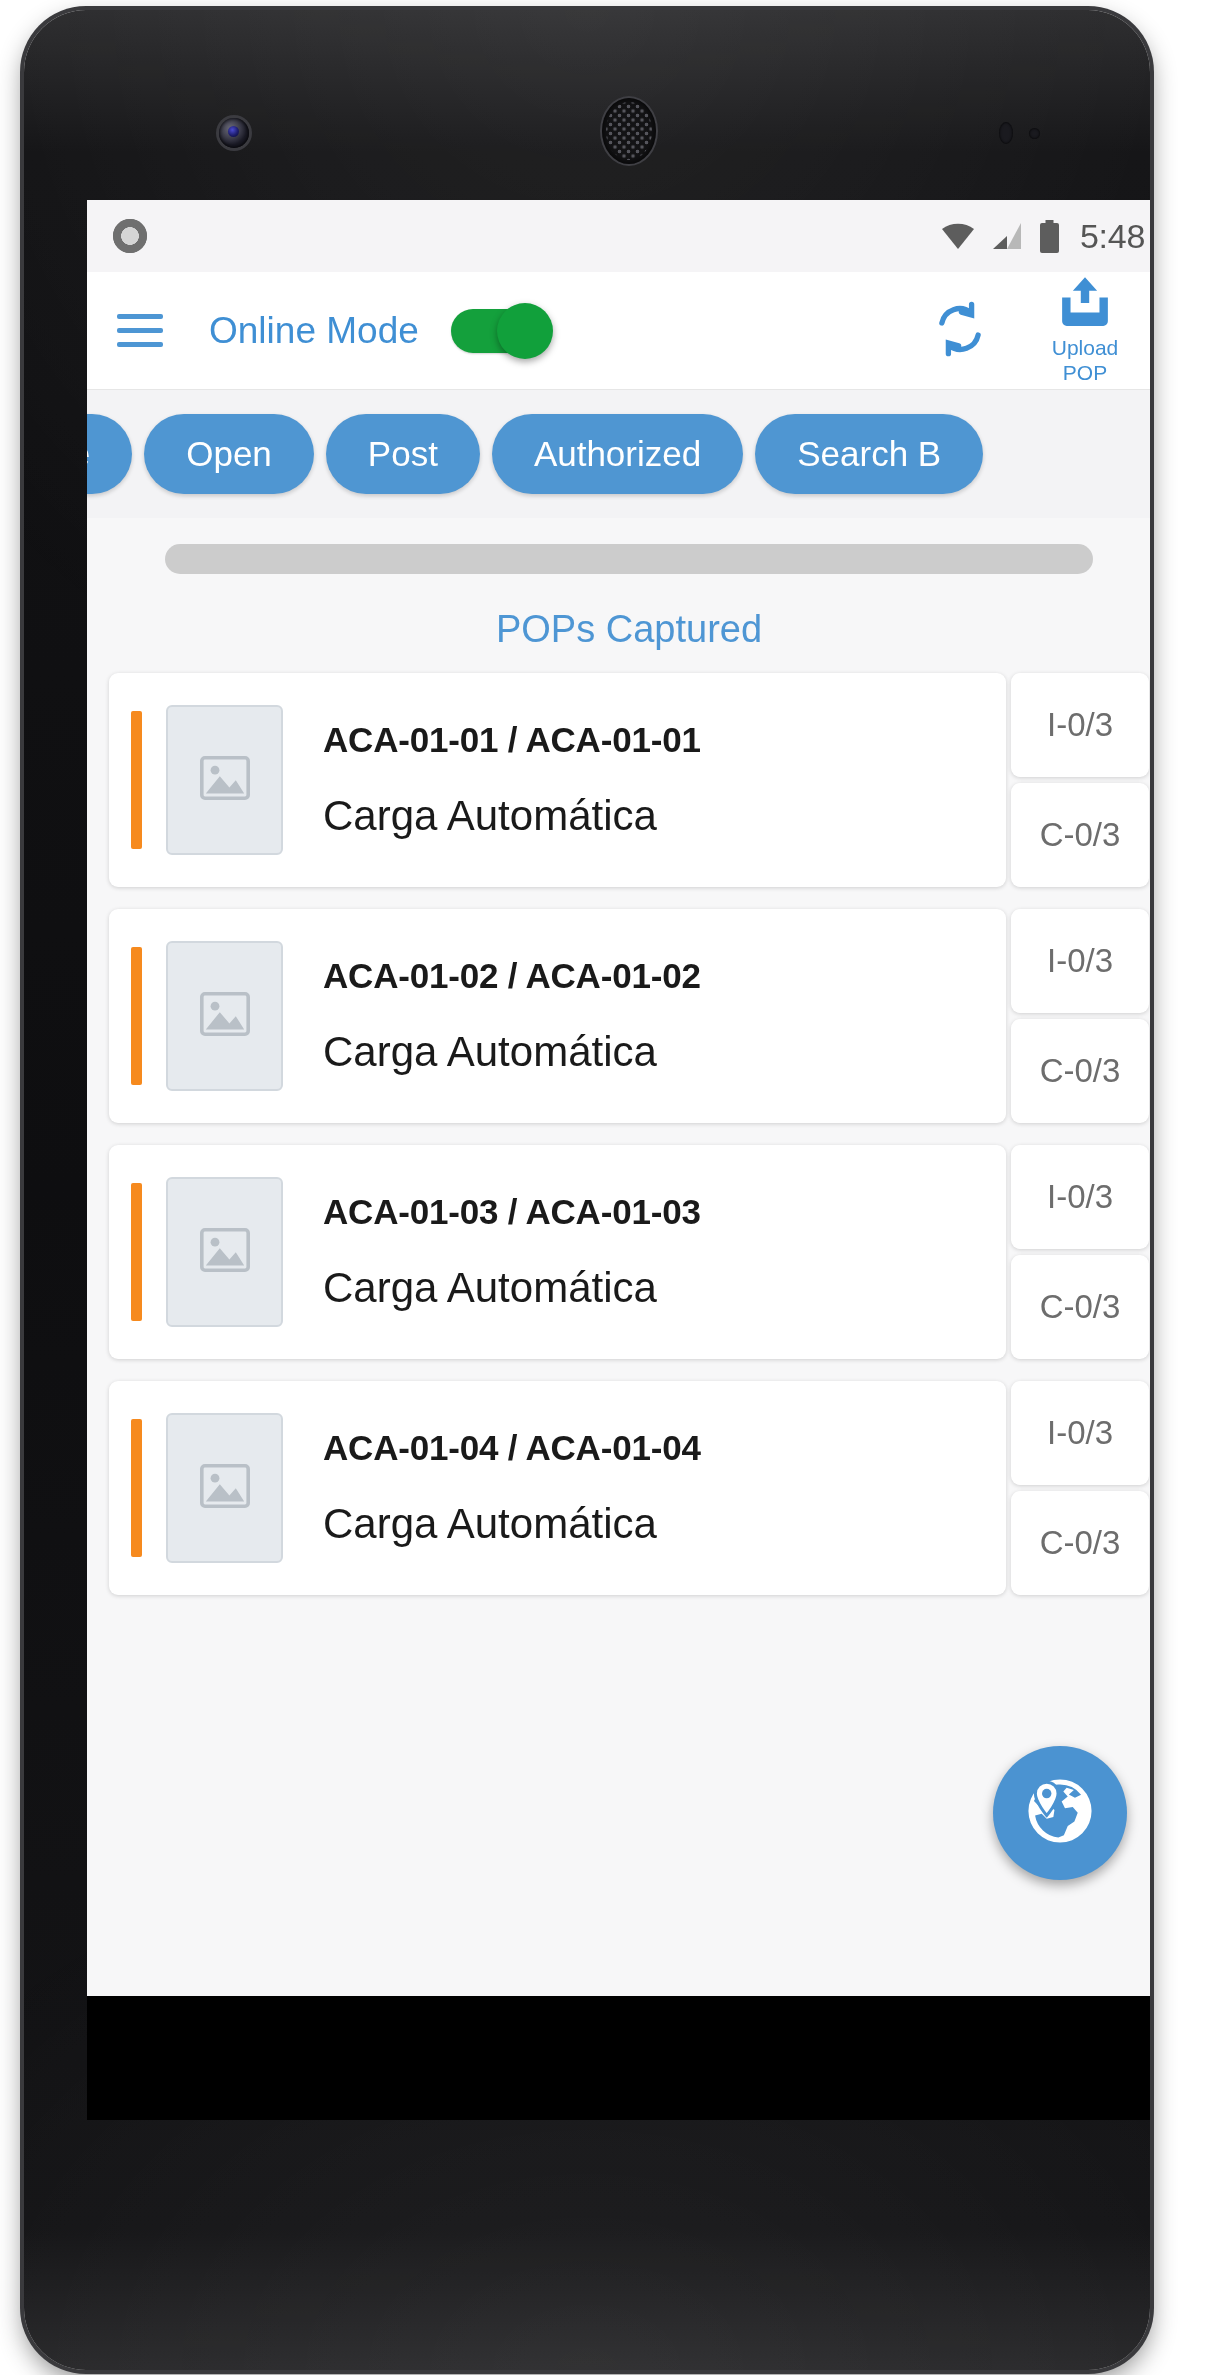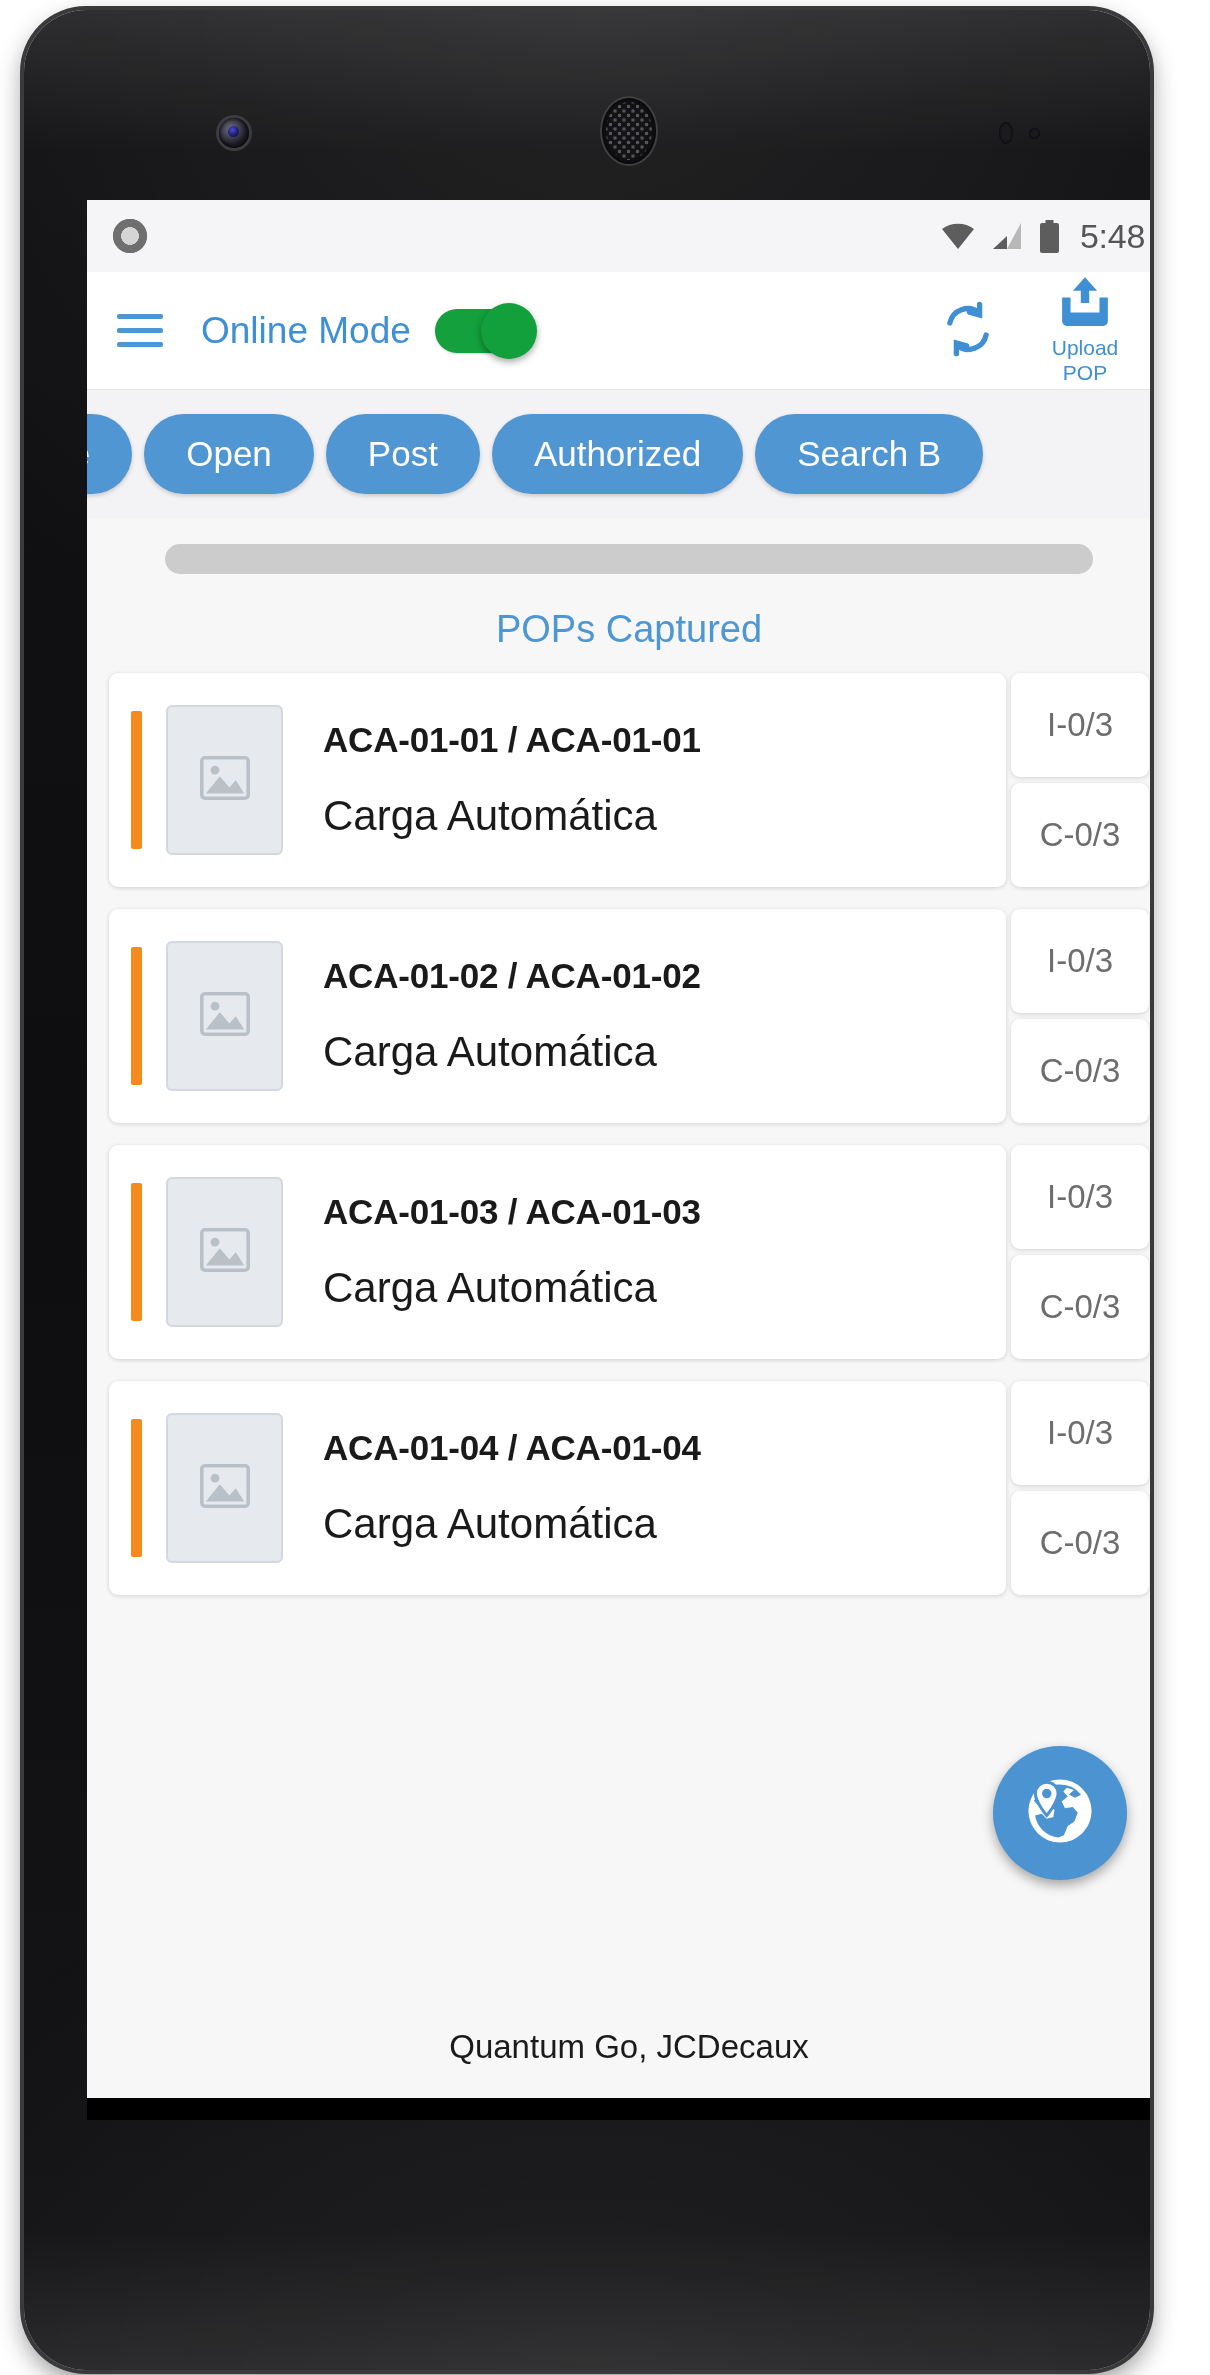--- a/index.html
+++ b/index.html
@@ -126,20 +126,21 @@
 
   
   .app-bar {
     height: 118px;
     background: #ffffff;
     display: flex;
     align-items: center;
     padding: 0 26px 0 30px;
     box-sizing: border-box;
     border-bottom: 1px solid #e6e6e6;
+    gap: 8px;
   }
   .hamburger { width: 46px; display: flex; flex-direction: column; gap: 9px; cursor: pointer; }
   .hamburger span { display:block; height: 5px; border-radius: 2px; background: #4d96d4; }
   .mode-label {
     margin-left: 38px;
     color: #3f8fd4;
     font-size: 37px;
     white-space: nowrap;
   }
   .toggle {
@@ -527,21 +528,20 @@
         <span>
           <svg width="72" height="72" viewBox="0 0 26 26" fill="#ffffff">
             <path d="M13 1.6 A11.4 11.4 0 0 0 1.6 13 A11.4 11.4 0 0 0 13 24.4 A11.4 11.4 0 0 0 24.4 13 A11.4 11.4 0 0 0 13 1.6 Z M13 3.4 A9.6 9.6 0 0 1 20.6 7.1 L18.4 8.2 L16.2 7 L18 5.4 L15.4 4.6 L14.2 6 L15.8 7.8 L13.6 9.6 L14.8 12 L17.6 11.6 L19.4 13.6 L18.2 16.8 L15.8 18.4 L14.4 21.8 L12.4 22.6 A9.6 9.6 0 0 1 4 14.6 L6.4 14 L8.2 15.8 L10.6 15.2 L11 12.6 L8.6 10.6 L5.2 11 L3.6 9.4 A9.6 9.6 0 0 1 13 3.4 Z"></path>
             <path d="M8.2 2.6 A4.1 4.1 0 0 0 4.1 6.7 C4.1 9.8 8.2 14.6 8.2 14.6 C8.2 14.6 12.3 9.8 12.3 6.7 A4.1 4.1 0 0 0 8.2 2.6 Z" fill="#ffffff" stroke="#4b93d1" stroke-width="1.1"></path>
             <circle cx="8.2" cy="6.7" r="1.7" fill="#4b93d1"></circle>
           </svg>
         </span>
       </div>
     </div>
 
-    <div class="app-footer">Quantum Go, JCDecaux</div>
 
     <div class="nav-bar">
       
       
       
     </div>
 
   </div>
 </div>
 

